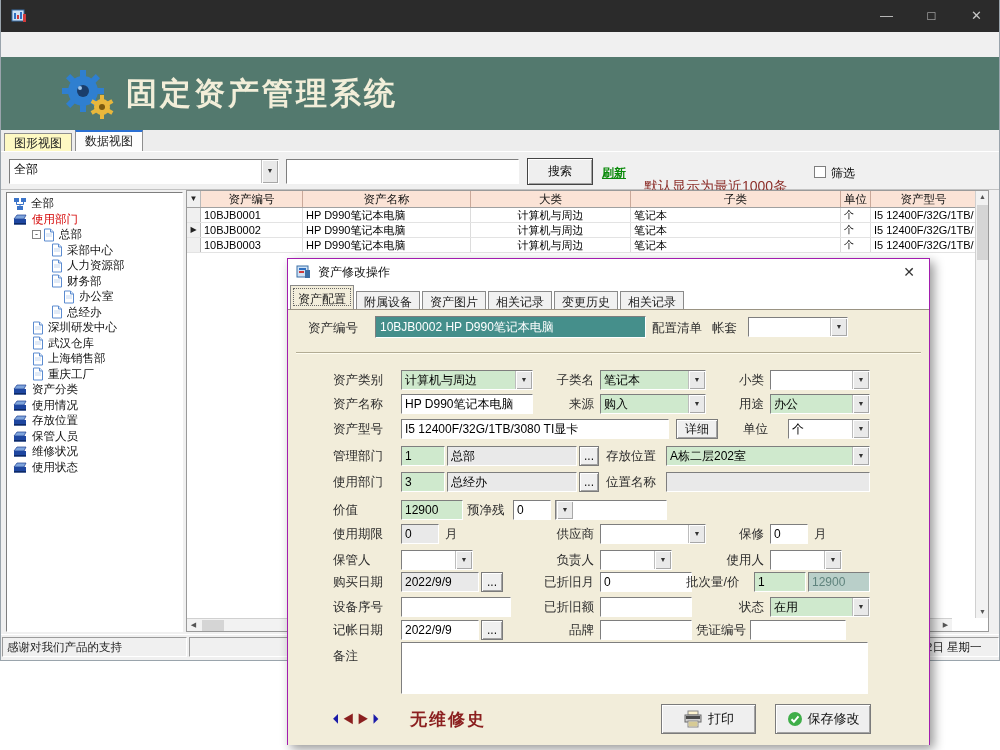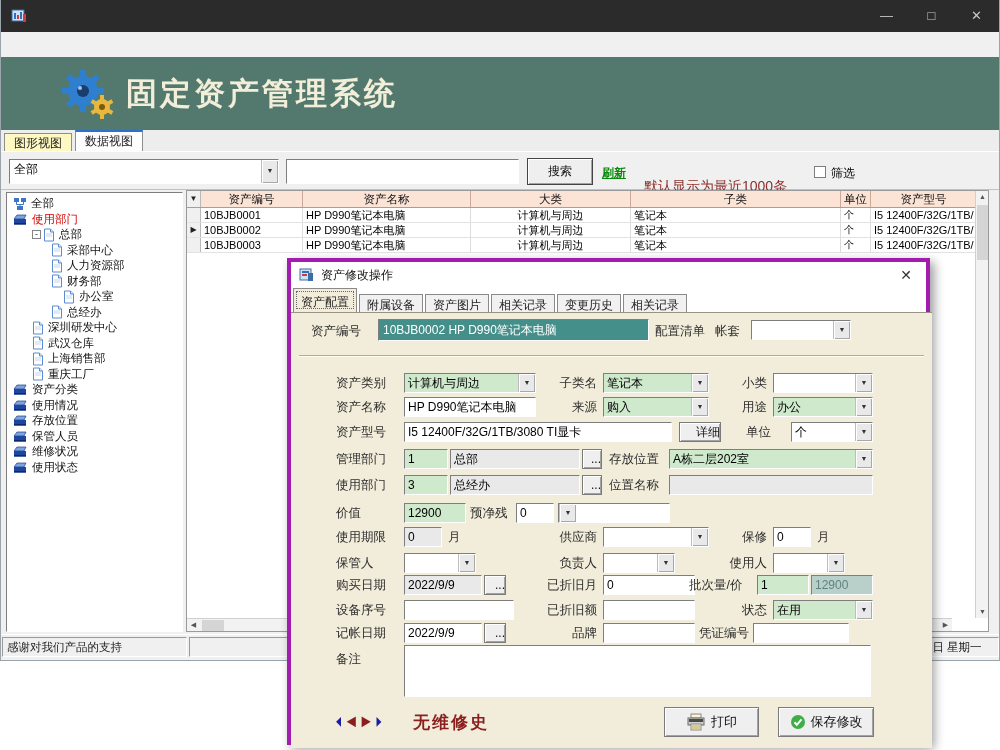--- a/index.html
+++ b/index.html
@@ -52,42 +52,42 @@
   .gr .cell { font-size:11px; line-height:14px; border-right:1px solid #dcdcdc; padding:0 3px; color:#000; overflow:hidden; white-space:nowrap; }
   .cell.marker { background:#f0f0f0; border-right:1px solid #b9b9b9; text-align:center; padding:0; font-size:8px; color:#222; }
   .vbar { position:absolute; right:0; top:0; width:13px; height:427px; background:#f2f2f2; border-left:1px solid #d0d0d0; }
   .hbar { position:absolute; left:0; bottom:0; width:765px; height:13px; background:#f2f2f2; border-top:1px solid #d0d0d0; }
   .sb-arrow { position:absolute; font-size:7px; color:#555; width:13px; height:12px; text-align:center; line-height:12px; }
   .sb-thumb { position:absolute; background:#d5d5d5; }
   
   .statusbar { position:absolute; left:0; top:634px; width:100%; height:24px; background:#f0f0f0; border-top:1px solid #fff; }
   .spanel { position:absolute; top:2px; height:20px; border:1px solid; border-color:#9b9b9b #fff #fff #9b9b9b; font-size:11.5px; line-height:18px; padding:0 4px; color:#222; overflow:hidden; white-space:nowrap;}
   
-  .dialog { position:absolute; left:287px; top:258px; width:643px; height:487px; background:#f2edda; border:4px solid #a21caf; box-shadow:4px 4px 10px rgba(0,0,0,0.4); z-index:10; }
+  .dialog { position:absolute; left:287px; top:258px; width:643px; height:487px; background:#f2edda; border:1px solid #a21caf; box-shadow:4px 4px 10px rgba(0,0,0,0.4); z-index:10; }
   .dlg-titlebar { position:absolute; left:0; top:0; width:100%; height:26px; background:#ffffff; display:flex; align-items:center; }
   .dlg-title { font-size:12px; color:#111; margin-left:6px; }
   .dlg-close { position:absolute; right:10px; top:3px; width:20px; height:20px; text-align:center; line-height:20px; font-size:14px; color:#333; }
   .dlg-tabs { position:absolute; left:0; top:26px; width:100%; height:24px; background:#fff; }
   .dtab { display:inline-block; margin-left:2px; padding:0 7px; height:21px; line-height:21px; font-size:12px;
           border:1px solid #8a8a8a; border-bottom:none; background:#f1f1f1; position:relative; top:3px; color:#222;}
   .dtab.active { background:#f2edda; height:24px; top:0; line-height:26px; outline:1px dotted #666; outline-offset:-4px; }
   .dlg-body { position:absolute; left:0; top:50px; width:641px; height:436px; background:#f2edda; border-top:1px solid #9a9383; }
   .fl { position:absolute; font-size:12.5px; color:#2e2e2e; line-height:20px; white-space:nowrap; }
   .fl.r { text-align:right; }
   .fi { position:absolute; height:20px; font-size:12px; padding:0 3px; font-family:"Liberation Sans",sans-serif; }
   .fi.green, .combo.green .ct { background:#cfe9cd; }
   .fi.gray, .combo.gray .ct { background:#e9e9e9; }
   .fi.tealgray { background:#b9cfc9; color:#5f837d; }
   .teal-field { position:absolute; background:#458f8b; color:#fff; font-size:12px; line-height:20px; padding:0 4px;
                 border:1px solid #7e7e7e; border-bottom-color:#fff; border-right-color:#fff; white-space:nowrap; overflow:hidden;}
   .combo { position:absolute; height:20px; display:flex; border:1px solid #7e7e7e; border-bottom-color:#fff; border-right-color:#fff; background:#fff; }
   .combo .ct { font-size:12px; line-height:18px; padding:0 3px; }
   .combo .ca { line-height:18px; }
   .sep { position:absolute; left:8px; right:8px; height:2px; border-top:1px solid #b3ac94; border-bottom:1px solid #fffdf0; }
-  .mini-btn { position:absolute; height:20px; line-height:18px;text-align:right; }
+  .mini-btn { position:absolute; height:20px; line-height:18px; }
   .nav { position:absolute; font-size:12px; font-weight:bold; letter-spacing:4px; }
   .nav b { font-weight:bold; }
   .history-note { position:absolute; font-size:17px; font-weight:bold; color:#8b1f1f; letter-spacing:2px; }
   .big-btn { position:absolute; height:30px; display:flex; align-items:center; justify-content:center; gap:5px; font-size:13px; }
   u { text-decoration:underline; }
 </style>
 </head>
 <body>
 
 <div class="screen">

